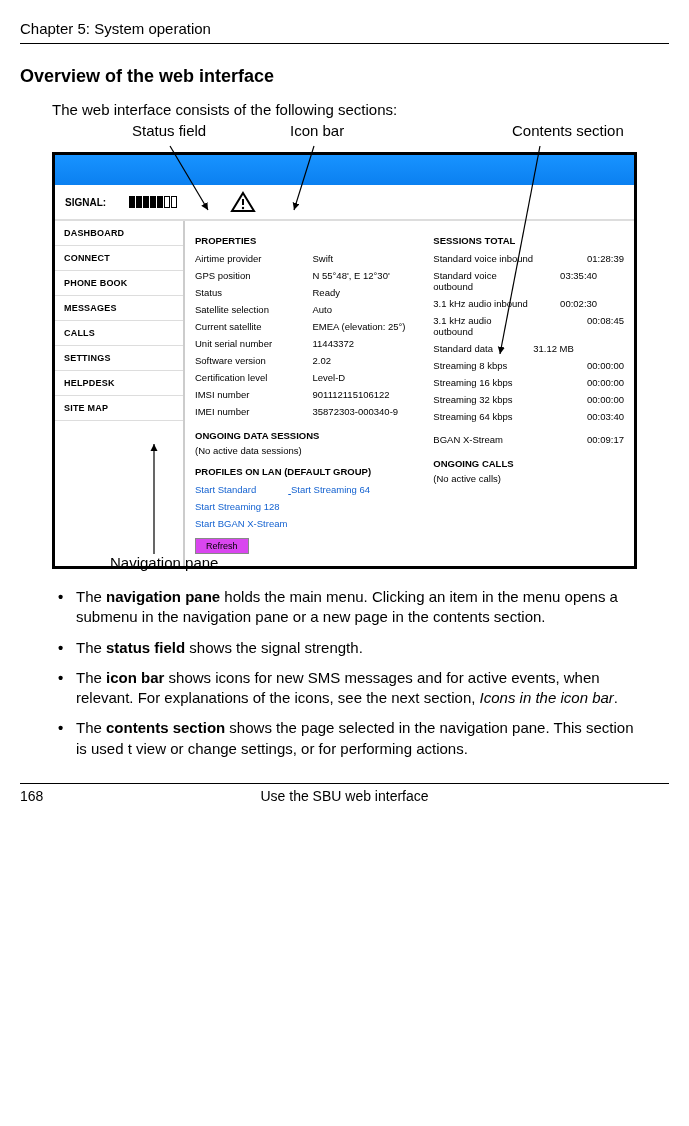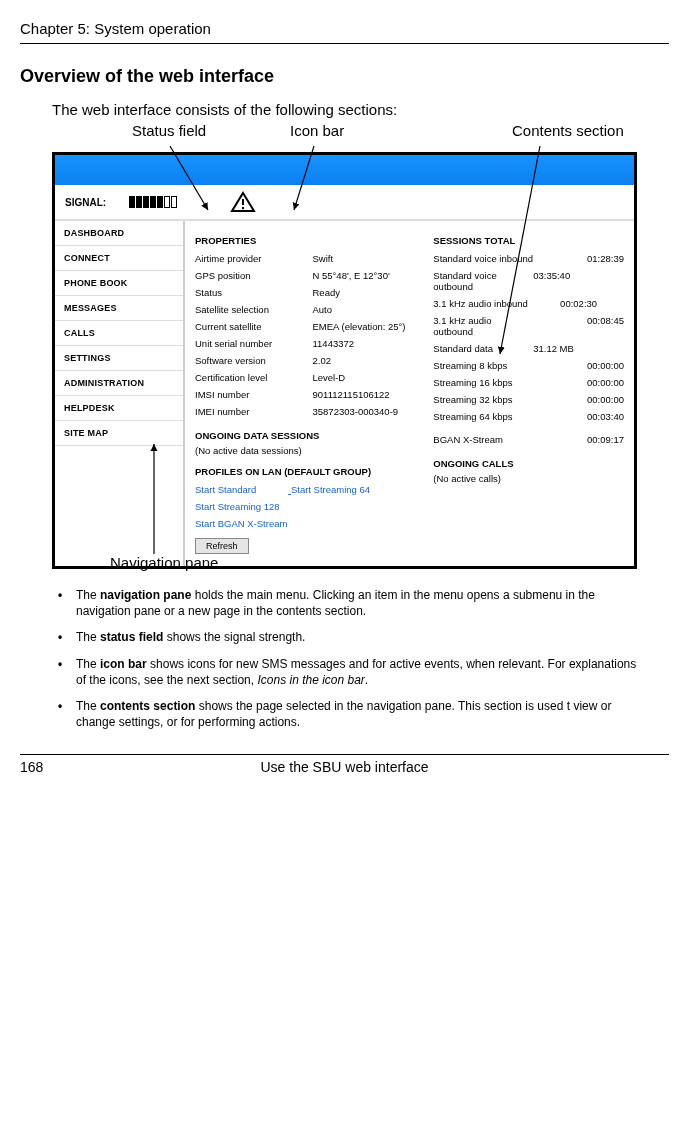--- a/index.html
+++ b/index.html
@@ -23,24 +23,24 @@
 .nav{width:128px;border-right:2px solid #ccc}
 .nav div{font:700 9px Arial;padding:7px 9px;border-bottom:1px solid #ddd;letter-spacing:0.2px}
 .content{flex:1;display:flex;padding:8px 10px 12px;gap:14px;font:400 9.5px Arial}
 .col{flex:1}
 .col .hdr{font-weight:700;margin:6px 0 4px;font-size:9.5px}
 .col .row{display:flex;padding:3px 0}
 .col .row .k{flex:1.1}
 .col .row .v{flex:1}
 .links{color:#1462d0;text-decoration:underline}
 .lk{display:inline-block;margin-right:32px;padding:3px 0}
-.refresh{margin-top:6px;font:400 9px Arial;padding:2px 10px;background:#e5e5e5;border:1px solid #888}
+.refresh{margin-top:6px;font:400 9px Arial;padding:2px 10px;background:#d946ef;border:1px solid #888}
 .navlabel{position:absolute;font-size:15px}
 .bullets{margin:0 32px;list-style:none;padding:0}
-.bullets li{position:relative;padding-left:24px;margin-bottom:10px;font-size:12px;line-height:1.35}
+.bullets li{position:relative;padding-left:24px;margin-bottom:10px;font-size:15px;line-height:1.35}
 .bullets li::before{content:"•";position:absolute;left:6px;font-weight:700}
 .bullets b{font-weight:700}
 .bullets i{font-style:italic}
 .footer{display:flex;border-top:1px solid #000;margin-top:24px;padding-top:4px;font-size:14px}
 .pn{width:50px}
 .ft{flex:1;text-align:center}
 </style>
 </head>
 <body>
 
@@ -90,21 +90,20 @@
       </span>
     </div>
     <div class="body">
       <div class="nav">
         <div>DASHBOARD</div>
         <div>CONNECT</div>
         <div>PHONE BOOK</div>
         <div>MESSAGES</div>
         <div>CALLS</div>
         <div>SETTINGS</div>
-        <div>ADMINISTRATION</div>
         <div>HELPDESK</div>
         <div>SITE MAP</div>
       </div>
       <div class="content">
         <div class="col">
           <div class="hdr">PROPERTIES</div>
           <div class="row">
               <span class="k">Airtime provider</span>
               <span class="v">Swift</span>
             </div>
@@ -158,21 +157,21 @@
           <button class="refresh">Refresh</button>
         </div>
         <div class="col" style="flex:0.85">
           <div class="hdr">SESSIONS TOTAL</div>
           <div class="row">
               <span class="k">Standard voice inbound</span>
               <span class="v" style="text-align:right">01:28:39</span>
             </div>
           <div class="row">
               <span class="k">Standard voice outbound</span>
-              <span class="v" style="text-align:left">03:35:40</span>
+              <span class="v" style="text-align:center">03:35:40</span>
             </div>
           <div class="row">
               <span class="k">3.1 kHz audio inbound</span>
               <span class="v" style="text-align:center">00:02:30</span>
             </div>
           <div class="row">
               <span class="k">3.1 kHz audio outbound</span>
               <span class="v" style="text-align:right">00:08:45</span>
             </div>
           <div class="row">

